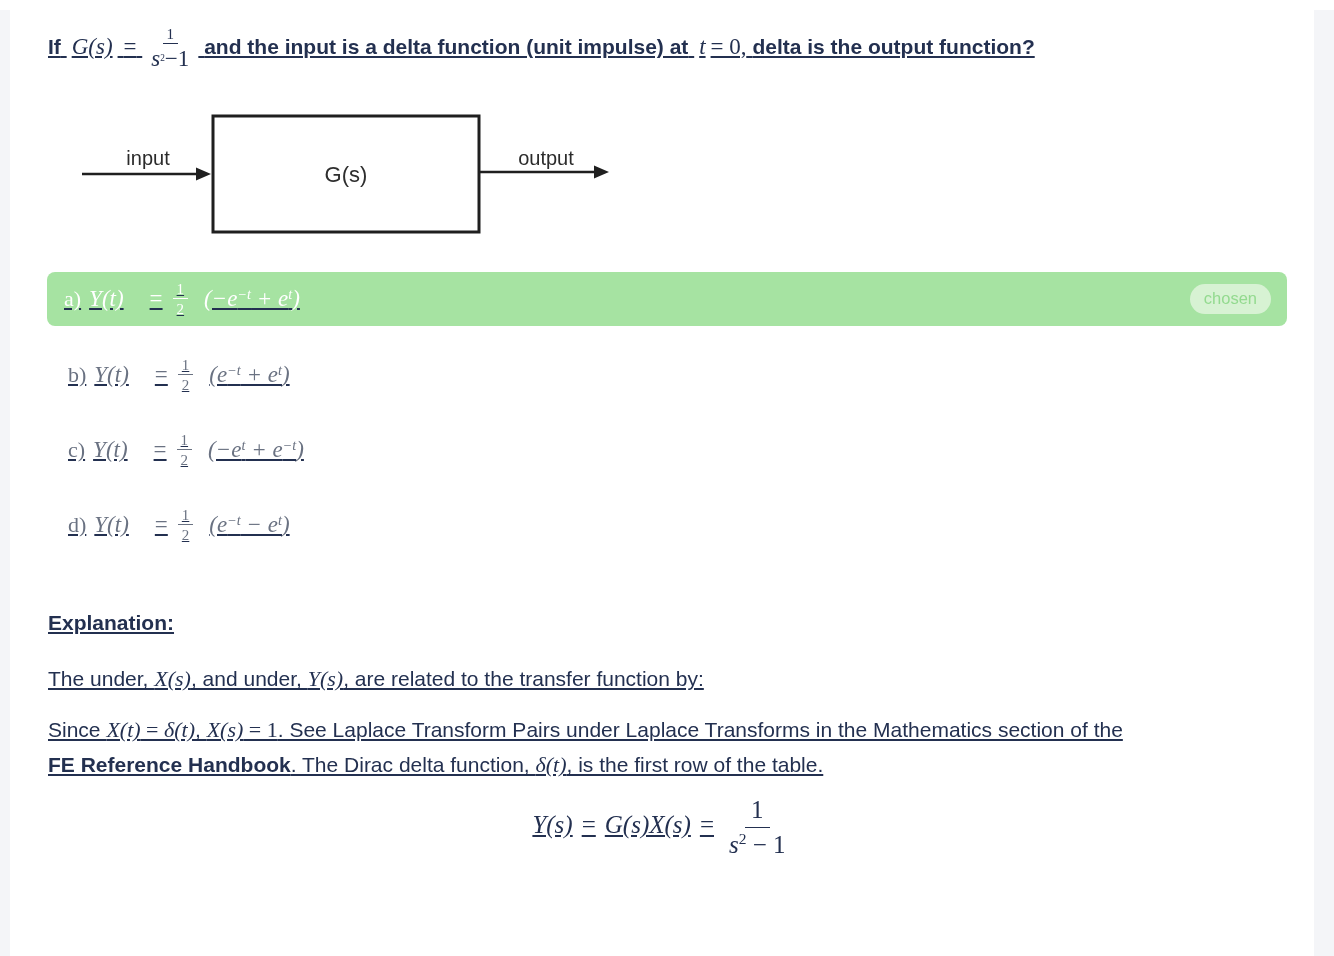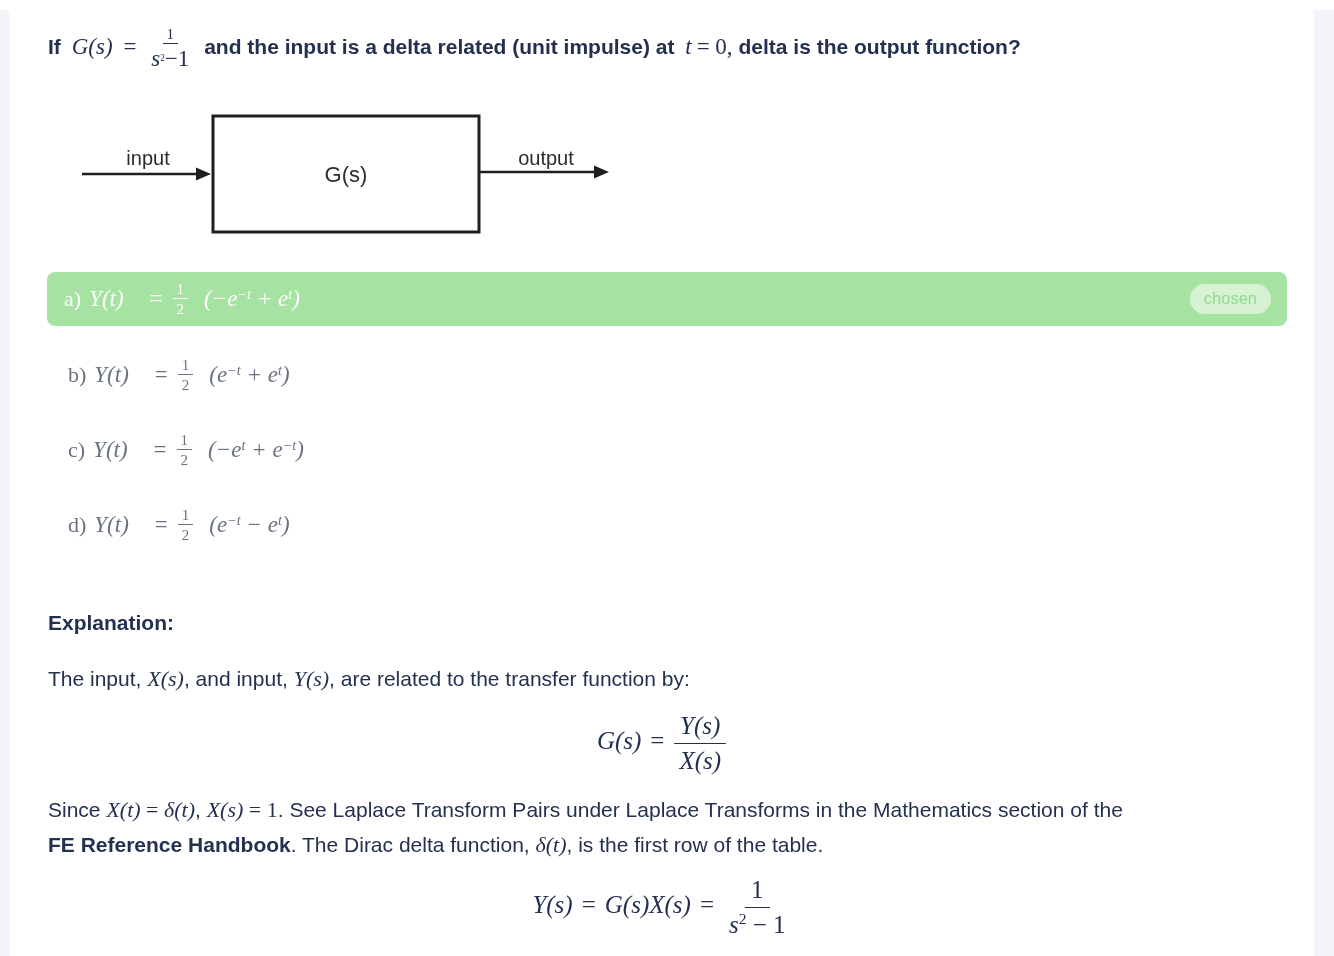--- a/index.html
+++ b/index.html
@@ -19,20 +19,21 @@
     font-family:"Liberation Sans",sans-serif;
     color:var(--ink);
     position:relative;
   }
   .gutter{position:absolute;top:10px;bottom:0;background:var(--page-gutter);}
   .gutter.left{left:0;width:10px;}
   .gutter.right{right:0;width:20px;}
   .card{
     position:absolute;left:10px;right:20px;top:0;bottom:0;
     background:var(--card-bg);
+    text-decoration:underline;
   }
   
   .question{
     margin:24px 38px 0 38px;
     font-size:21px;font-weight:bold;line-height:46px;
     color:var(--ink);
     white-space:nowrap;
   }
   .mi{font-family:"Liberation Serif",serif;font-style:italic;font-weight:normal;}
   .mu{font-family:"Liberation Serif",serif;font-style:normal;font-weight:normal;}
@@ -98,21 +99,21 @@
 <div class="card">
 
   <div class="question">
     <span>If</span>
     <span class="mi qgap">G(s)</span>
     <span class="mu">=</span>
     <span class="frac small qgap">
         <span class="fnum">1</span>
         <span class="fden"><span class="mi">s</span><span class="sup">2</span><span class="mu">−1</span></span>
       </span>
-    <span>and the input is a delta related (unit impulse) at</span>
+    <span>and the input is a delta function (unit impulse) at</span>
     <span class="mi qgap">t</span><span class="mu">= 0,</span>
     <span>delta is the output function?</span>
   </div>
 
   <svg class="diagram" width="540" height="135" viewBox="0 0 540 135">
     <line x1="0" y1="63" x2="118" y2="63" stroke="#1f1f1f" stroke-width="2.5"></line>
     <polygon points="114,56.5 129,63 114,69.5" fill="#1f1f1f"></polygon>
     <text x="66" y="54" font-family="Liberation Sans, sans-serif" font-size="20" fill="#2b2b2b" text-anchor="middle">input</text>
     <rect x="131" y="5" width="266" height="116" fill="#ffffff" stroke="#1f1f1f" stroke-width="3"></rect>
     <text x="264" y="71" font-family="Liberation Sans, sans-serif" font-size="22" fill="#2e2e2e" text-anchor="middle">G(s)</text>
@@ -167,28 +168,22 @@
         </span>
       <span class="expr"><span>(e</span><span class="supi">−t</span><span> − e</span><span class="supi">t</span><span>)</span></span>
     </div>
 
   </div>
 
   <div class="explanation">
 
     <div class="exp-heading">Explanation:</div>
 
-    <div class="exp-p"><span>The input, </span><span class="mi">X(s)</span><span>, and input, </span><span class="mi">Y(s)</span><span>, are related to the transfer function by:</span></div>
+    <div class="exp-p"><span>The under, </span><span class="mi">X(s)</span><span>, and under, </span><span class="mi">Y(s)</span><span>, are related to the transfer function by:</span></div>
 
-    <div class="equation">
-      <span class="mi">G(s)</span><span class="mu eq">=</span><span class="frac">
-          <span class="fnum mi">Y(s)</span>
-          <span class="fden mi">X(s)</span>
-        </span>
-    </div>
 
     <div class="exp-p exp-p2"><span>Since </span><span class="mi">X(t)</span><span class="mu"> = </span><span class="mi">δ(t)</span><span>, </span><span class="mi">X(s)</span><span class="mu"> = 1</span><span>. See Laplace Transform Pairs under Laplace Transforms in the Mathematics section of the </span><br><span class="bold">FE Reference Handbook</span><span>. The Dirac delta function, </span><span class="mi">δ(t)</span><span>, is the first row of the table.</span></div>
 
     <div class="equation eq2">
       <span class="mi">Y(s)</span><span class="mu eq">=</span><span class="mi">G(s)X(s)</span><span class="mu eq">=</span><span class="frac">
           <span class="fnum mu">1</span>
           <span class="fden"><span class="mi">s</span><span class="sup">2</span><span class="mu"> − 1</span></span>
         </span>
     </div>
 

